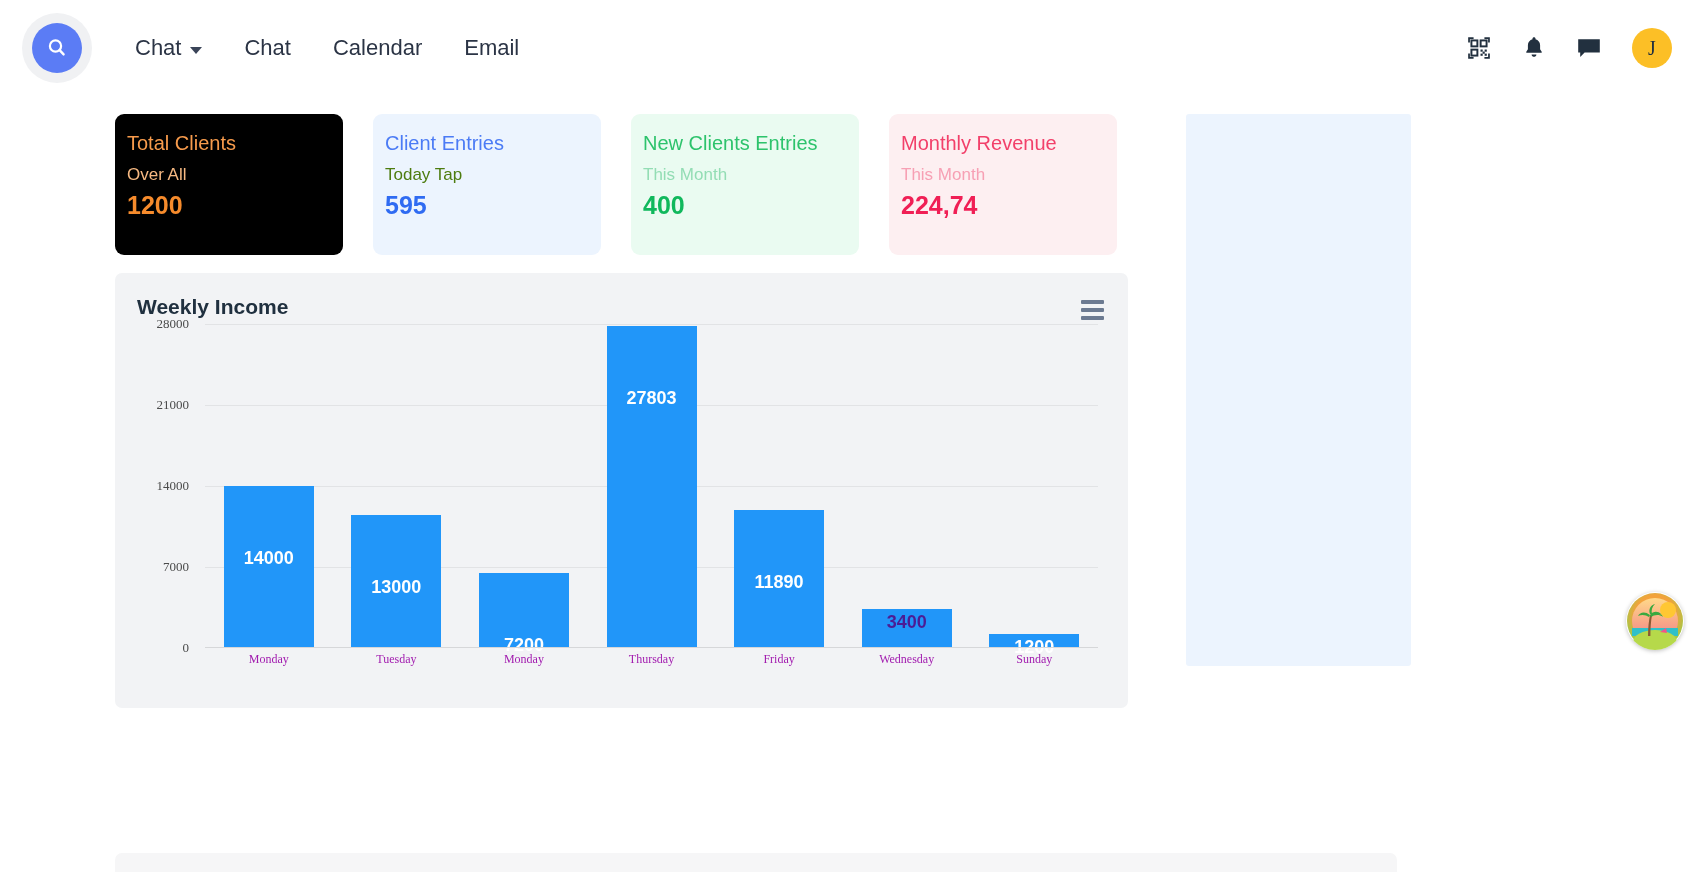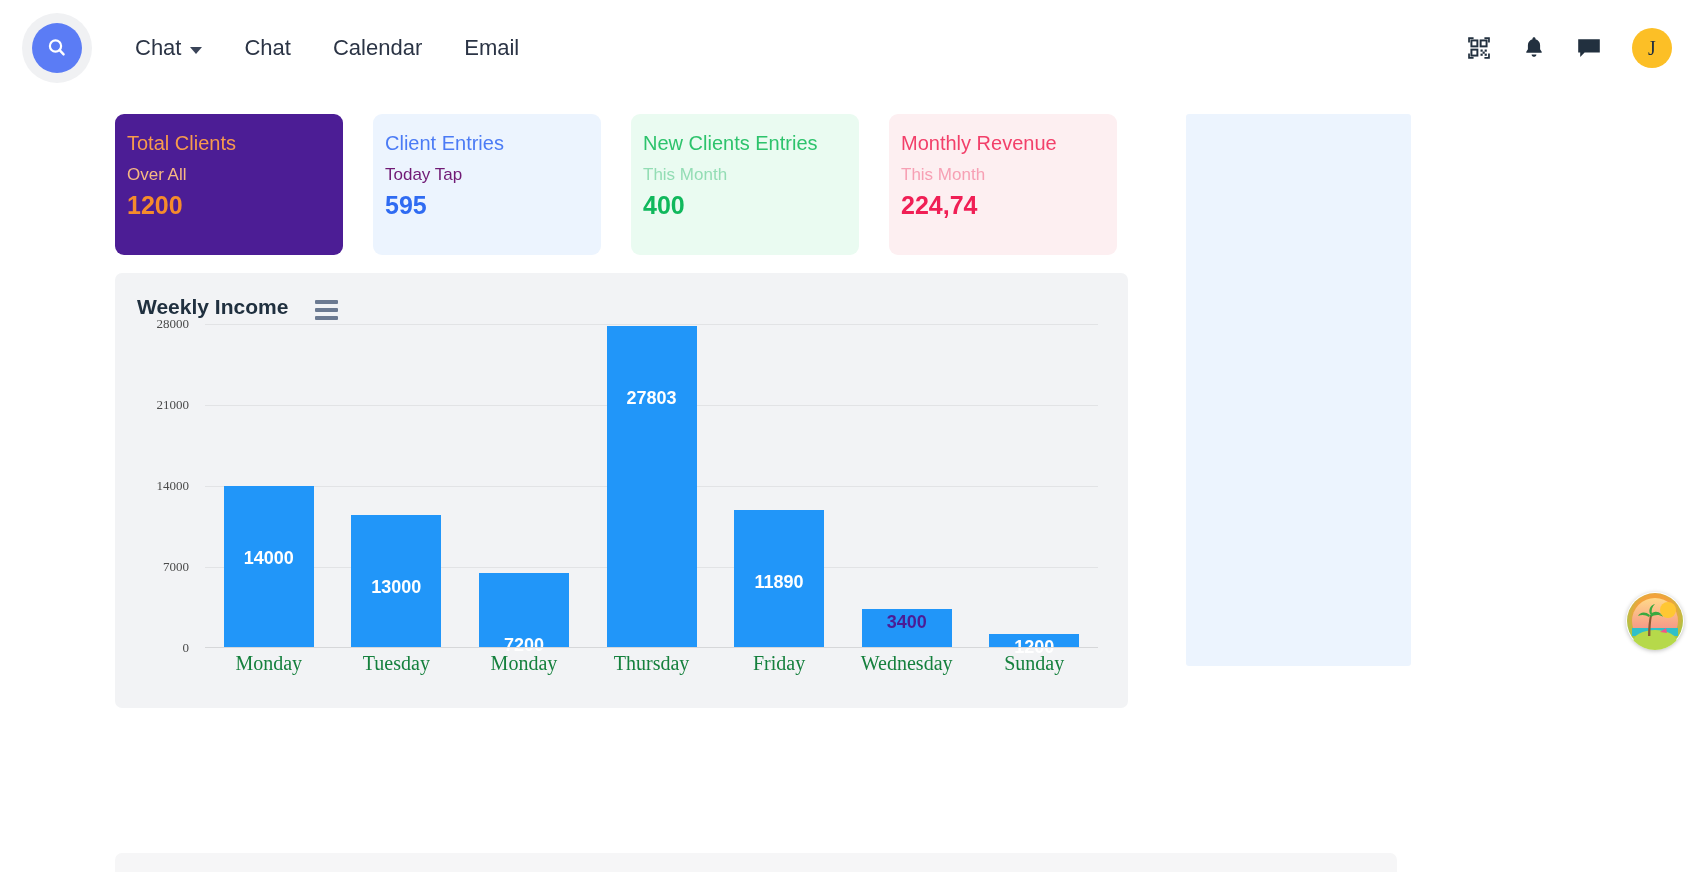--- a/index.html
+++ b/index.html
@@ -120,20 +120,21 @@
     top: 177px;
     width: 1013px;
     height: 435px;
     background: #f2f3f5;
     border-radius: 7px;
     padding: 22px 20px 0 12px;
   }
   .chart-head {
     display: flex;
     align-items: flex-start;
+    justify-content: space-between;
     padding: 0 4px 0 10px;
     gap: 27px;
   }
   .chart-title {
     font-size: 21px;
     font-weight: bold;
     color: #20303f;
   }
   .hamburger { cursor: pointer; display: flex; flex-direction: column; gap: 4px; padding-top: 5px; }
   .hamburger span { display: block; width: 23px; height: 4px; background: #6c7a91; border-radius: 1px; }
@@ -206,22 +207,22 @@
   .xlabels {
     position: absolute;
     left: 78px; right: 10px;
     top: 328px;
     display: flex;
     justify-content: space-around;
   }
   .xlabel {
     flex: 1 1 0;
     text-align: center;
-    font-size: 20px;
-    color: #15803d;
+    font-size: 12px;
+    color: #a21caf;
     font-family: "Liberation Serif", serif;
   }
 
   
   .monthly-card {
     position: absolute;
     left: 115px;
     top: 757px;
     width: 1282px;
     height: 200px;
@@ -291,29 +292,29 @@
       </svg>
     </span>
     <div class="avatar">J</div>
   </div>
 </div>
 
 <div class="content">
 
   <div class="cards-row">
 
-    <div class="stat-card" style="background:#4c1d95">
+    <div class="stat-card" style="background:#000000">
       <div class="stat-title" style="color:#f79b4c">Total Clients</div>
       <div class="stat-sub" style="color:#f7b982">Over All</div>
       <div class="stat-value" style="color:#f68b2c">1200</div>
     </div>
 
     <div class="stat-card" style="background:#ecf4fe">
       <div class="stat-title" style="color:#4b7bf5">Client Entries</div>
-      <div class="stat-sub" style="color:#701a75">Today Tap</div>
+      <div class="stat-sub" style="color:#4d7c0f">Today Tap</div>
       <div class="stat-value" style="color:#2f6bf2">595</div>
     </div>
 
     <div class="stat-card" style="background:#eafbf1">
       <div class="stat-title" style="color:#2dc36c">New Clients Entries</div>
       <div class="stat-sub" style="color:#93ddb4">This Month</div>
       <div class="stat-value" style="color:#10b85c">400</div>
     </div>
 
     <div class="stat-card" style="background:#fdeff1">

